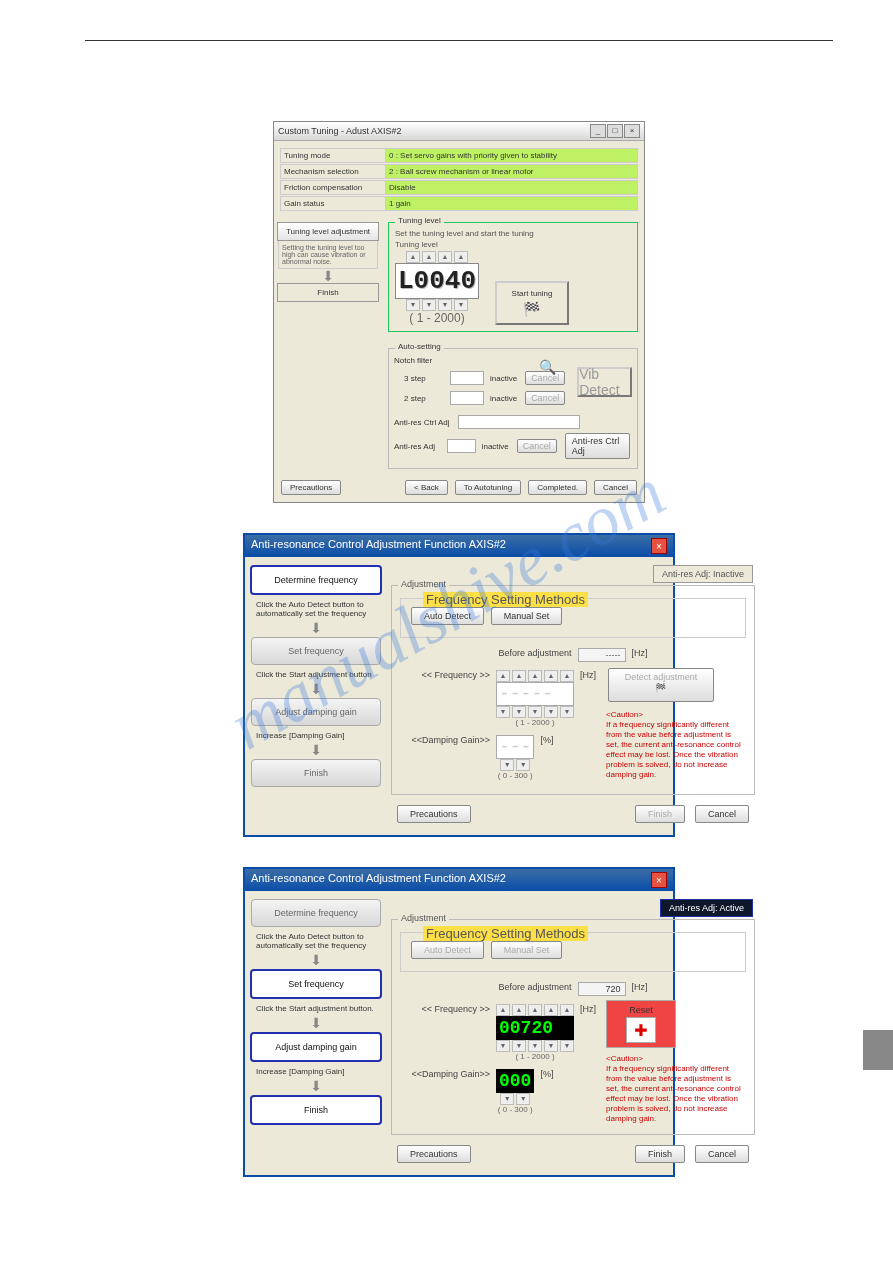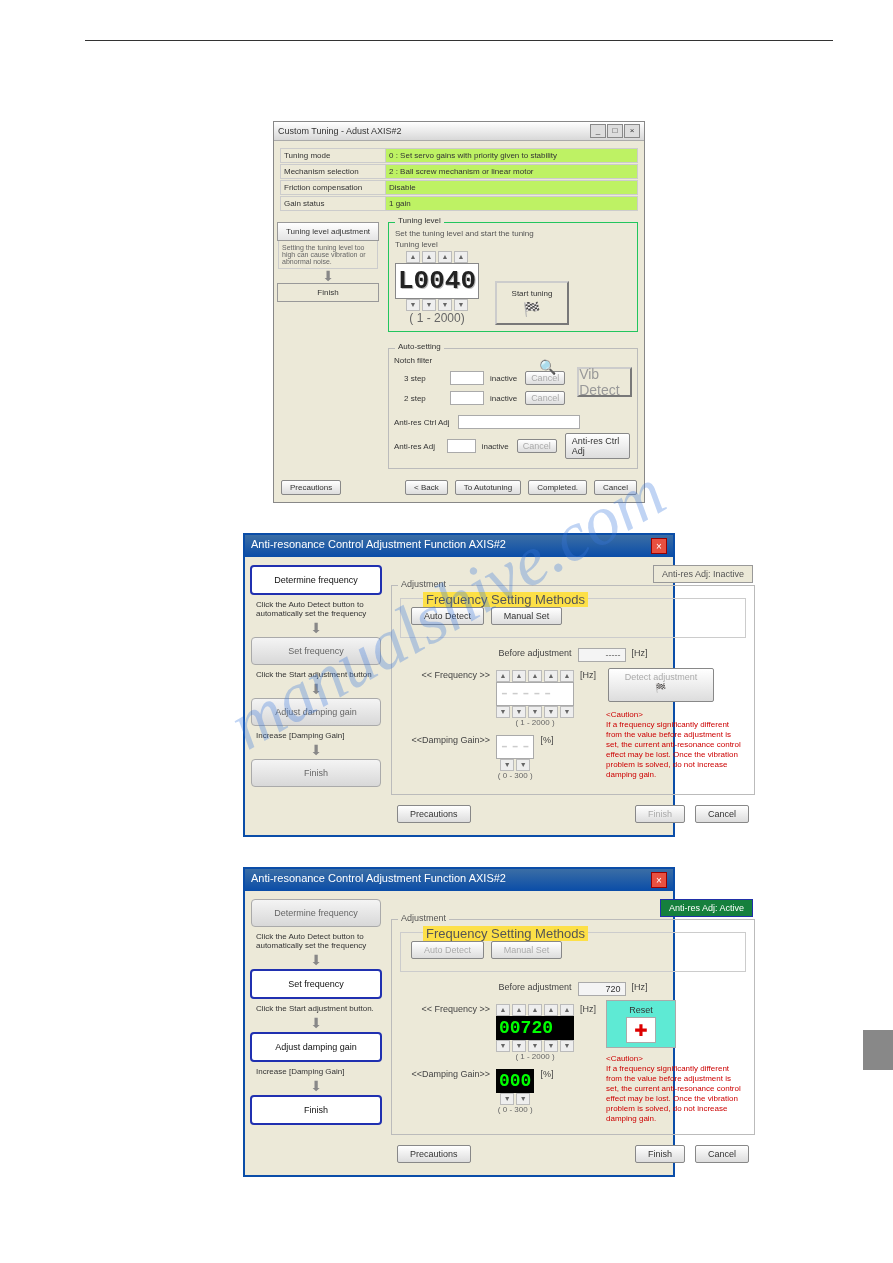--- a/index.html
+++ b/index.html
@@ -12,21 +12,21 @@
 .xbtn{width:14px;height:14px;background:#e85040;color:#fff;display:flex;align-items:center;justify-content:center;font-size:10px;border:1px solid #900}
 .dlg2 .body{padding:6px;display:flex;gap:8px}
 .leftcol{width:130px;display:flex;flex-direction:column;align-items:center}
 .stepbox{width:120px;padding:8px 4px;text-align:center;font-size:9px;margin:2px 0}
 .gray{background:linear-gradient(#f4f4f4,#d8d8d8);border:1px solid #aaa;border-radius:4px;color:#666}
 .white{background:#fff;border:2px solid #2030b0;border-radius:4px;color:#111}
 .hint{font-size:8px;color:#333;width:120px;margin:3px 0}
 .darrow{font-size:14px;color:#888;line-height:1}
 .rightcol{flex:1;position:relative}
 .rtag{position:absolute;right:4px;top:2px;border:1px solid #999;background:#ece9d8;padding:3px 8px;font-size:9px;color:#555}
-.rtag.active{background:#15803d;color:#fff;border-color:#2030a8}
+.rtag.active{background:#0f172a;color:#fff;border-color:#2030a8}
 .grp{border:1px solid #bbb;margin:4px 2px;padding:6px 8px 10px 8px;position:relative}
 .grp>.lg{position:absolute;top:-7px;left:6px;background:#ece9d8;padding:0 3px;font-size:9px;color:#555}
 .sub{border:1px solid #ccc;padding:6px 8px 10px 8px;position:relative;margin-top:6px}
 .sub>.lg{position:absolute;top:-7px;left:22px;background:#fde047;padding:0 3px;font-size:13px;color:#555}
 .btn{display:inline-block;border:1px solid #888;background:linear-gradient(#fff,#ddd);padding:3px 12px;font-size:9px;color:#333;border-radius:2px;margin:2px}
 .btn.dis{color:#aaa}
 .brow{display:flex;justify-content:flex-end;gap:6px;padding:4px 6px}
 .row{display:flex;align-items:flex-start;gap:6px;font-size:9px;color:#444;margin:4px 0}
 .lbl{width:90px;text-align:right;font-size:9px}
 .ro{border:1px solid #aaa;background:#f4f4f4;padding:1px 4px;width:38px;text-align:right;font-size:9px;color:#666}
@@ -352,21 +352,21 @@
                 <div class="spinrow" style="justify-content:center">
                         <span class="spin">▼</span>
                         <span class="spin">▼</span>
                       </div>
                 <div style="font-size:8px;color:#666">( 0 - 300 )</div>
               </div>
               <span>[%]</span>
             </div>
           </div>
           <div style="width:140px">
-            <div style="border:1px solid #aaa;background:#5eead4;padding:4px;width:60px;text-align:center">
+            <div style="border:1px solid #aaa;background:#ef4444;padding:4px;width:60px;text-align:center">
               <div style="font-size:9px">Reset</div>
               <div class="redcross" style="margin:2px auto 0">✚</div>
             </div>
             <div class="caution" style="margin-top:6px">
               <div>&lt;Caution&gt;</div>
               <div>If a frequency significantly different from the value before adjustment is set, the current anti-resonance control effect may be lost. Once the vibration problem is solved, do not increase damping gain.</div>
             </div>
           </div>
         </div>
       </div>

